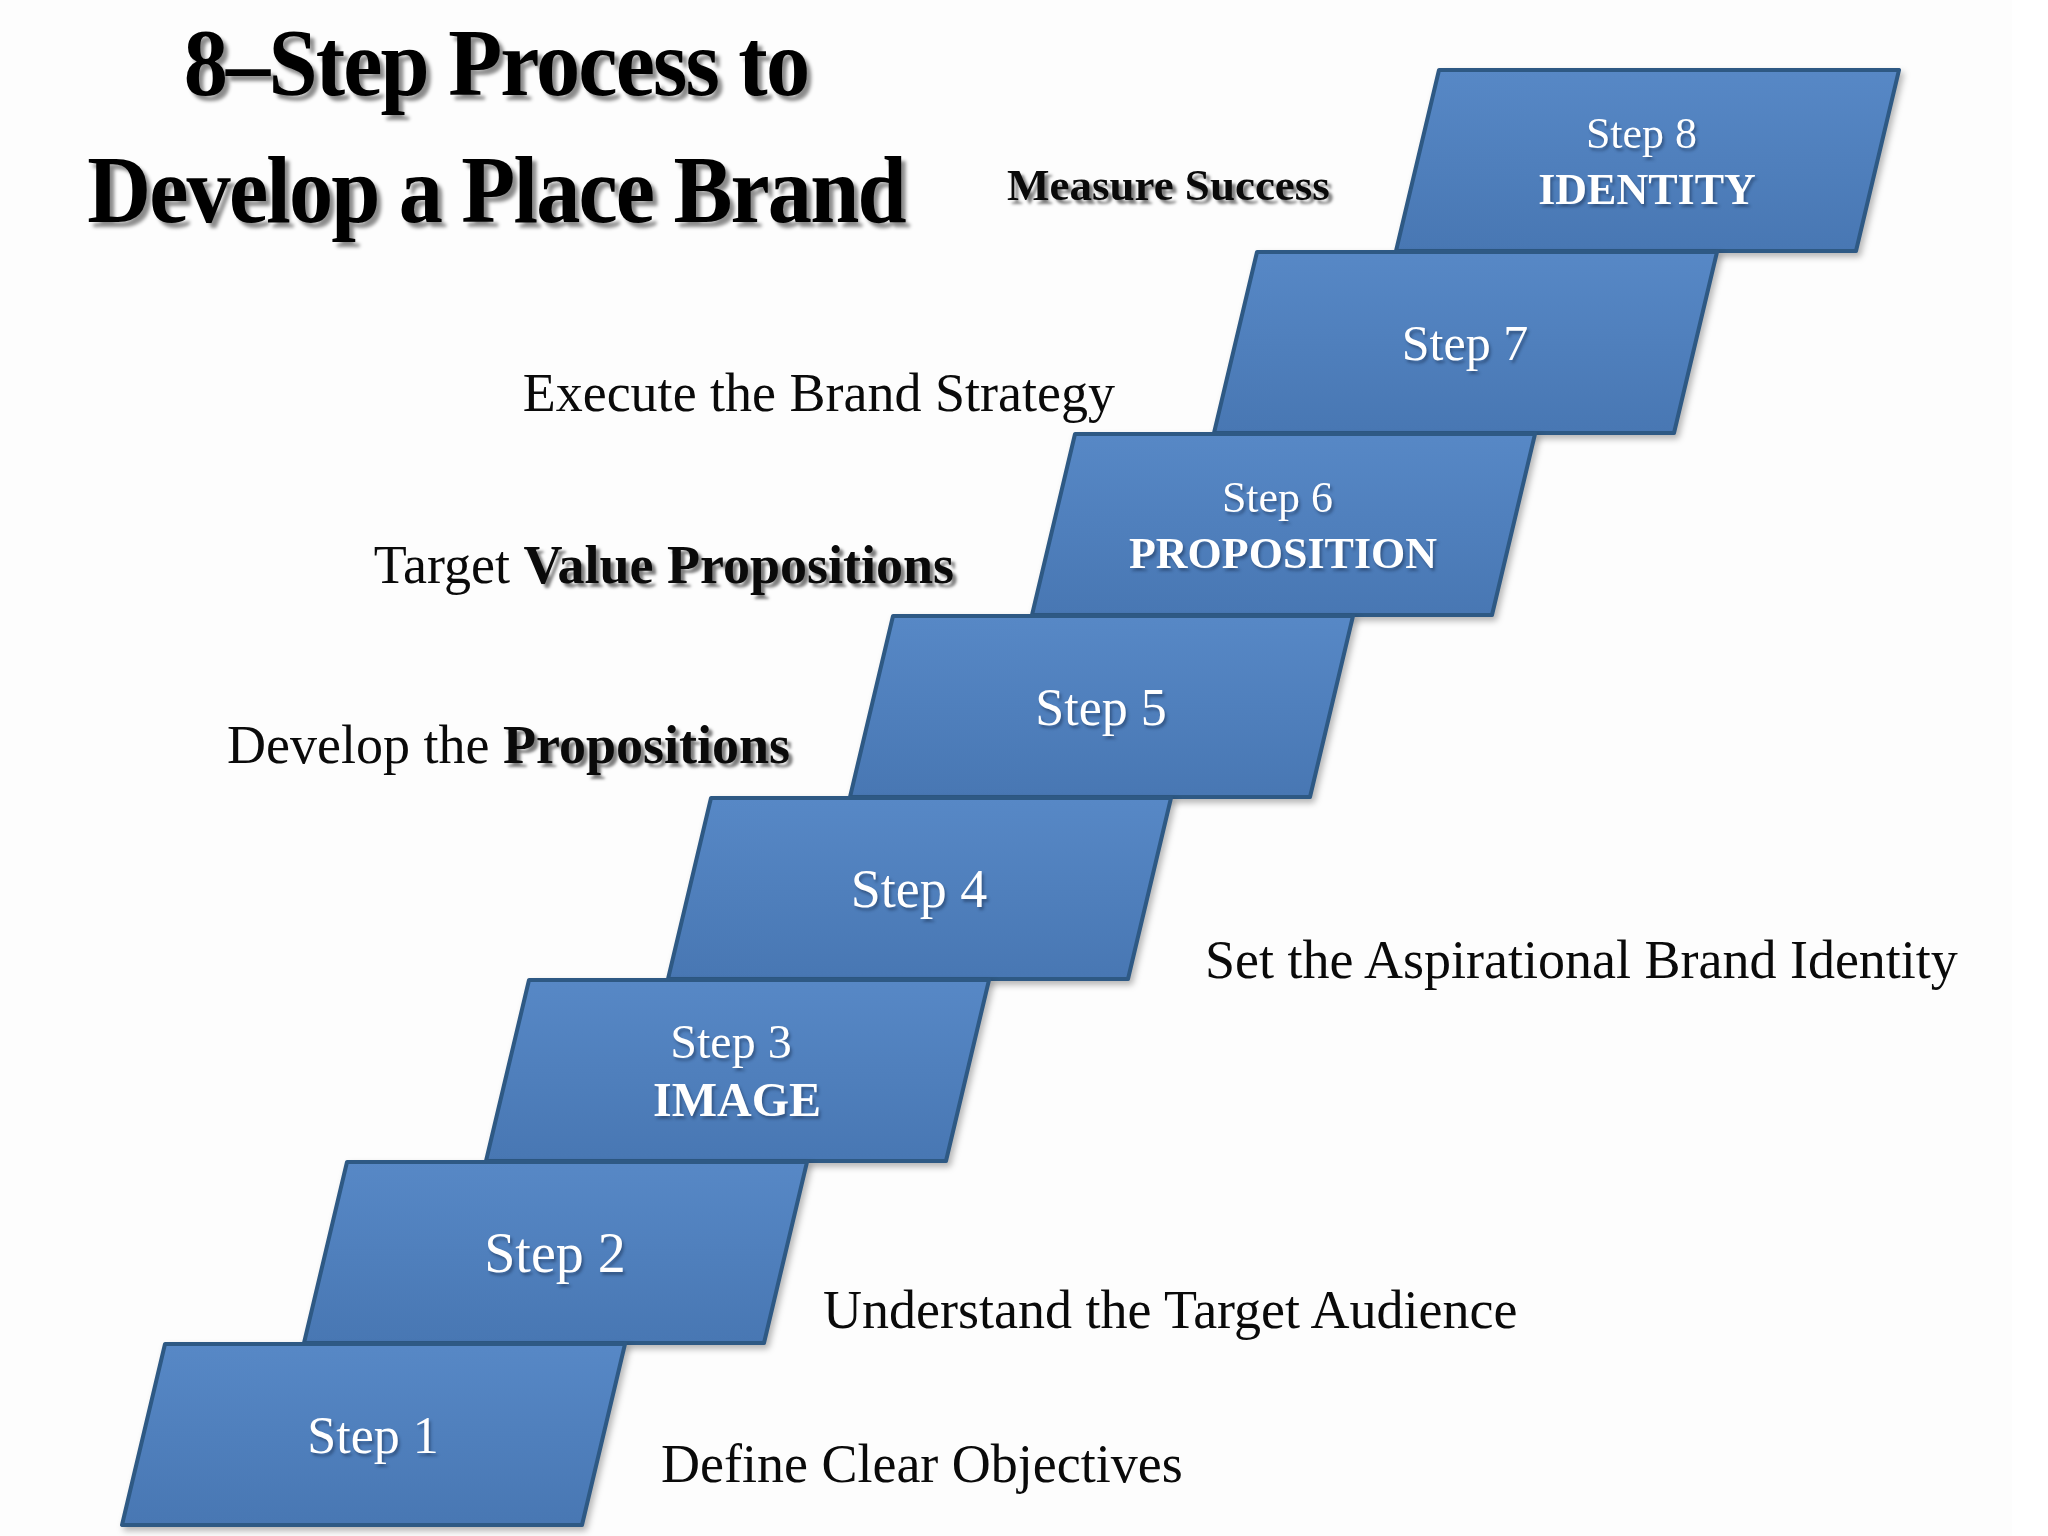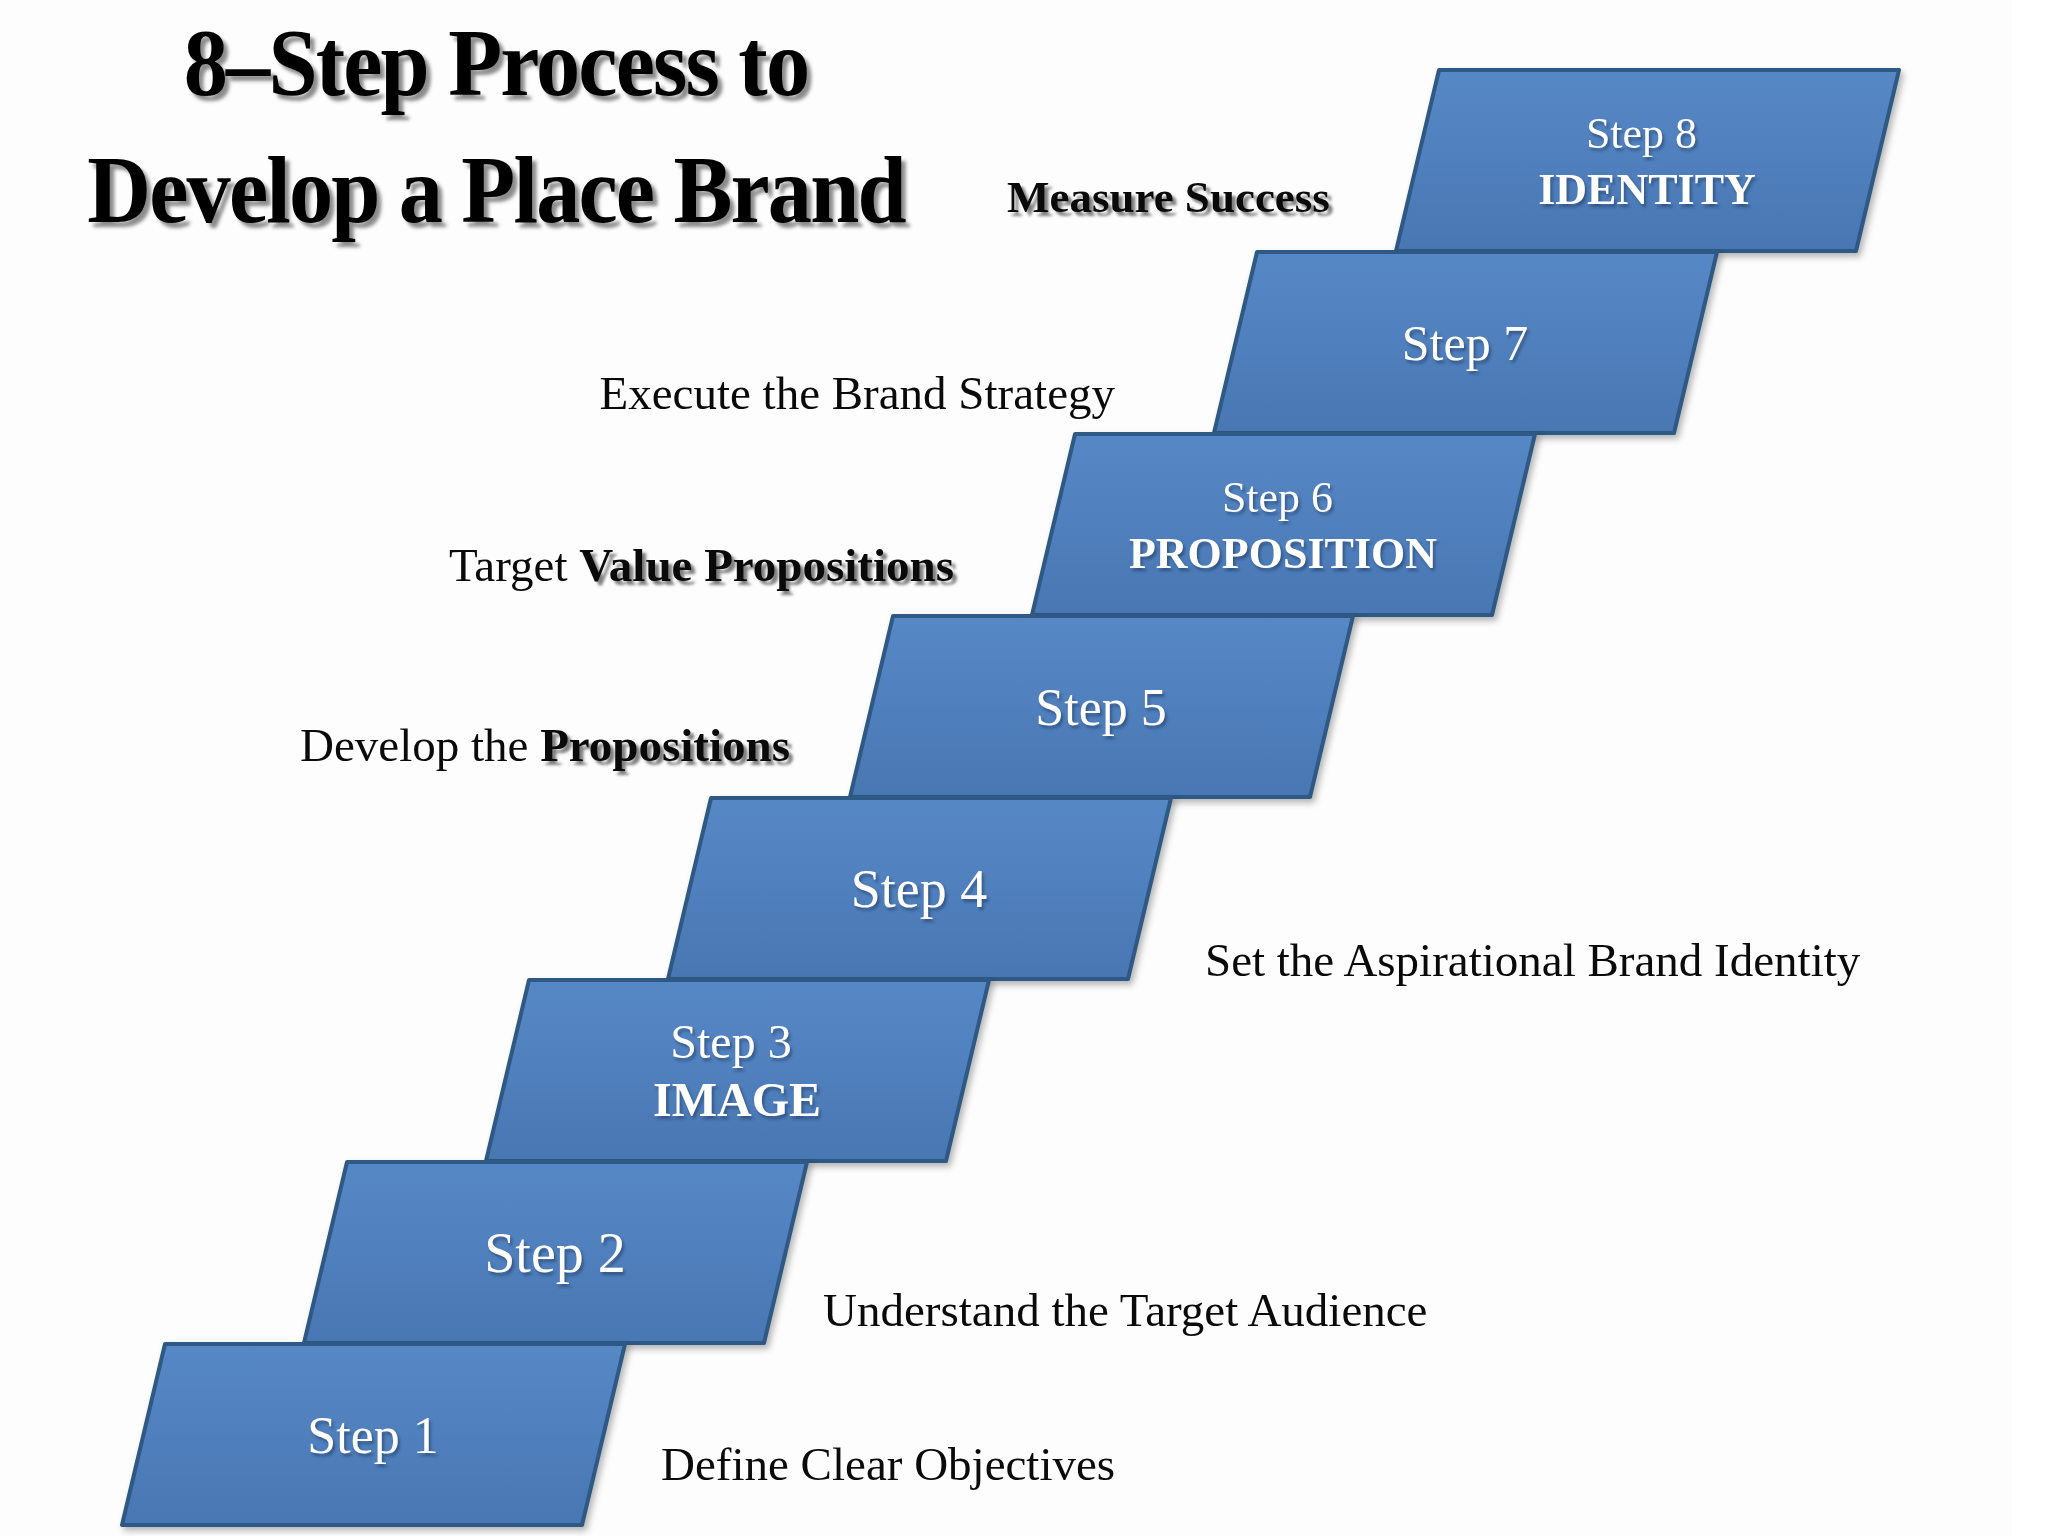--- a/index.html
+++ b/index.html
@@ -38,21 +38,21 @@
     letter-spacing: -2px;
     line-height: 1.32;
     transform: scaleX(0.92);
     transform-origin: 50% 0;
     text-shadow: 5px 5px 4px rgba(0,0,0,0.45);
     white-space: nowrap;
   }
   .step-desc {
     position: absolute;
     transform: translateY(-50%);
-    font-size: 47px;
+    font-size: 54px;
     color: #0a0a0a;
     white-space: nowrap;
     line-height: 1;
   }
   .seg-bold {
     font-weight: bold;
     text-shadow: 4px 4px 3px rgba(0,0,0,0.5);
   }
   .desc-measure { font-size: 45px; }
 </style>
@@ -152,17 +152,17 @@
   </div>
 
   <div class="step-desc" style="right:1058px; top:565px;">
     <span class="seg-reg">Target </span><span class="seg-bold">Value Propositions</span>
   </div>
 
   <div class="step-desc" style="right:897px; top:393px;">
     <span class="seg-reg">Execute the Brand Strategy</span><span class="seg-bold"></span>
   </div>
 
-  <div class="step-desc desc-measure" style="left:1007px; top:197px;">
+  <div class="step-desc desc-measure" style="left:1007px; top:185px;">
     <span class="seg-reg"></span><span class="seg-bold">Measure Success</span>
   </div>
 
 </div>
 
 </body></html>

